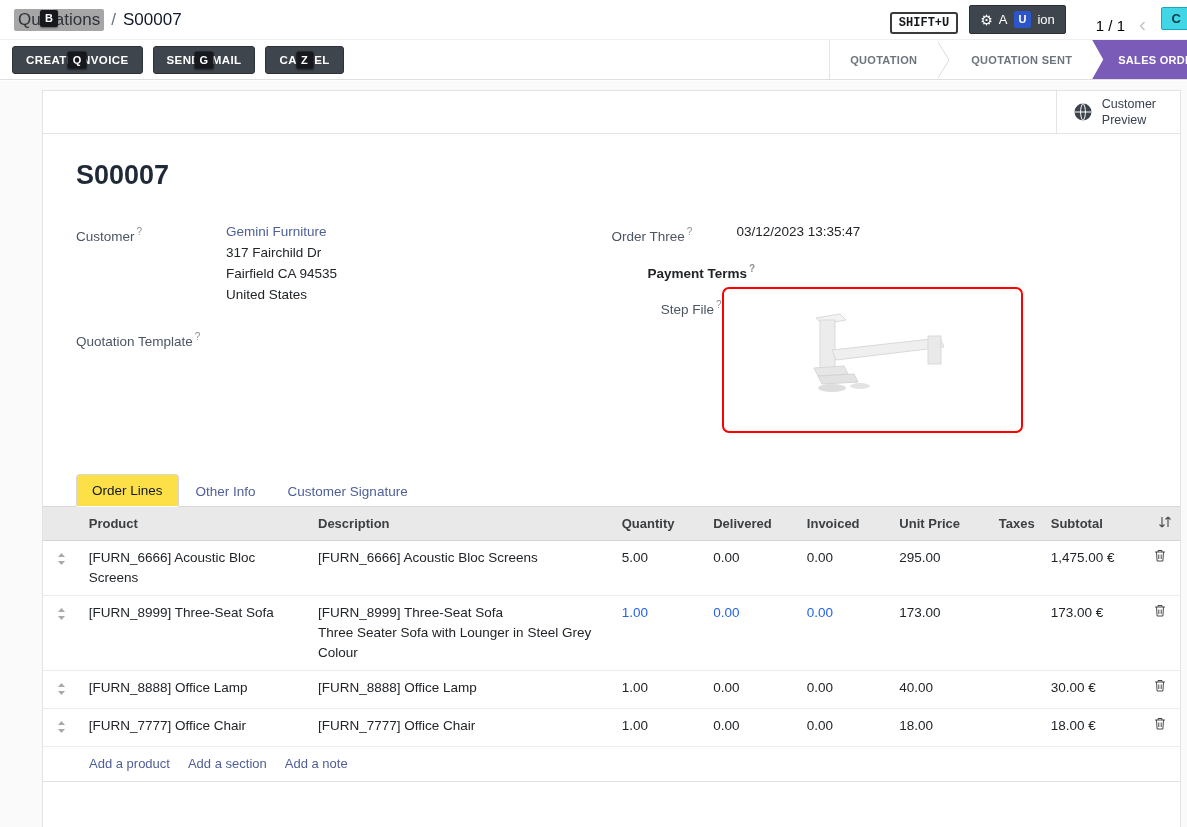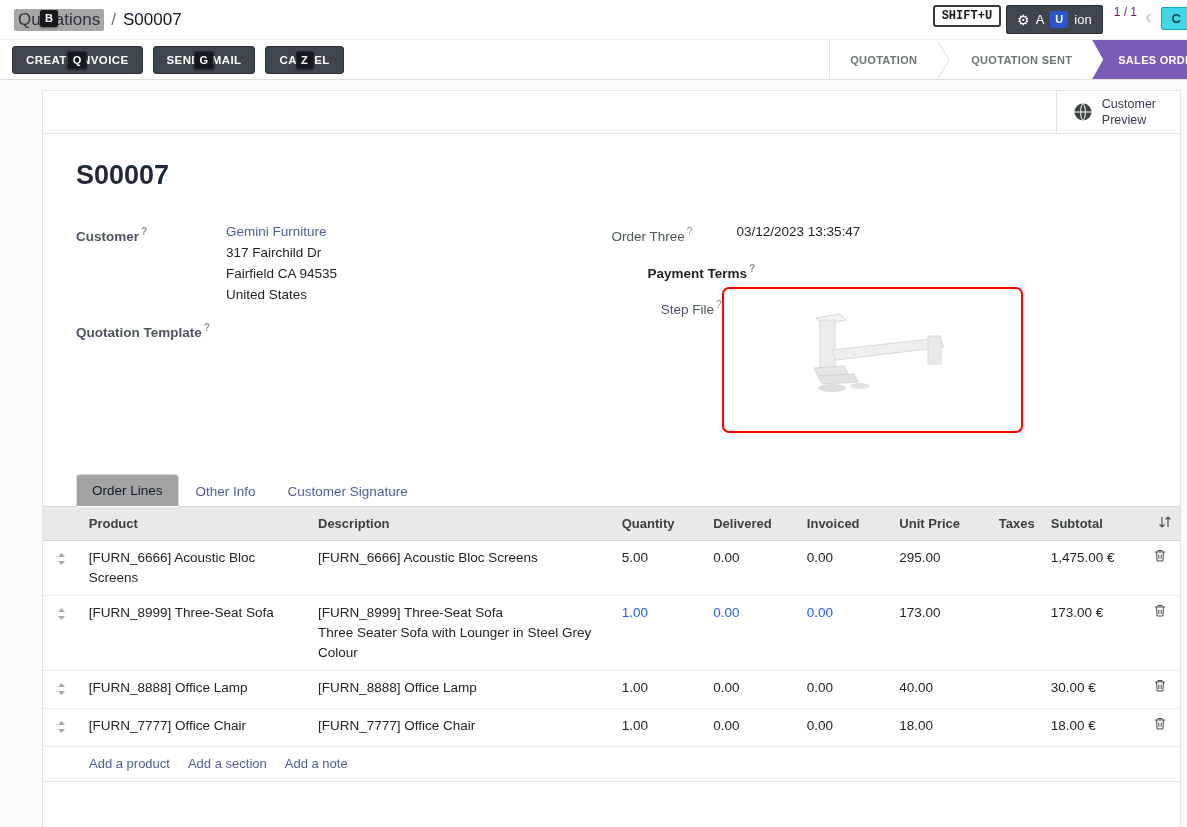--- a/index.html
+++ b/index.html
@@ -13,29 +13,29 @@
   
   .bar1{height:40px; display:flex; align-items:center; padding:0 14px; position:relative;
         border-bottom:1px solid #efefef; background:#fff;}
   .bc{font-size:17px; color:#374151; display:flex; align-items:center; gap:7px;}
   .bc-parent{position:relative; background:#a6a6a6; color:#2f333a; padding:1px 4px; border-radius:2px; cursor:pointer;}
   .hint{position:absolute; background:var(--hint_badge_bg,#16181d); color:#fff; font-size:11px; font-weight:700;
         padding:1px 5px; border-radius:2px; line-height:15px; box-shadow:0 1px 2px rgba(0,0,0,.45); z-index:5;}
   .bc-parent .hint{left:26px; top:1px;}
   .bc-sep{color:#6b7280;}
   .bc-current{color:#111827;}
-  .bar1-right{margin-left:auto; display:flex; align-items:flex-start; gap:5px;}
+  .bar1-right{margin-left:auto; display:flex; align-items:flex-end; gap:11px;}
   .keycap{font-family:"Liberation Mono", monospace; font-size:12px; font-weight:700;
           border:2px solid #3a3a3a; border-radius:3px; background:#fff; padding:2px 7px; color:#16181d;}
   .action-btn{display:flex; align-items:center; gap:6px; background:var(--dark_button_bg,#3f454d);
               border:1px solid #2c2f34; color:#fff; font-size:13px; padding:5px 10px; border-radius:2px; cursor:pointer;}
   .action-btn .gear{font-size:14px; line-height:1;}
   .inline-hint{display:inline-block; background:var(--hint_blue,#2b55c8); color:#fff; font-weight:700;
                font-size:11px; padding:1px 5px; border-radius:2px; line-height:15px;}
-  .pager{font-size:12px; color:#701a75; margin-left:6px; white-space:nowrap;}
+  .pager{font-size:15px; color:#000000; margin-left:19px; white-space:nowrap;}
   .pg-chev{font-size:21px; color:#c4c4c4; line-height:1; padding:0 3px; cursor:default; user-select:none;}
   .corner-hint{position:absolute; right:-5px; top:7px; background:var(--hint_cyan,#41d6e6); color:#083a42;
                font-weight:700; font-size:13px; padding:3px 10px; border:1px solid #18a7ba; border-radius:2px; z-index:6;}
 
   
   .bar2{height:40px; display:flex; align-items:center; padding-left:12px;
         border-bottom:1px solid #dfdfdf; background:#fff; position:relative; overflow:visible;}
   .btn-dark{position:relative; background:var(--dark_button_bg,#3f454d); color:#fff; border:1px solid #2e3238;
             font-size:11.5px; font-weight:700; letter-spacing:.4px; padding:7px 13px; border-radius:3px;
             margin-right:10px; cursor:pointer; font-family:inherit;}
@@ -54,34 +54,34 @@
   .sheet-strip{height:43px; border-bottom:1px solid #e4e4e4; display:flex; justify-content:flex-end;}
   .cust-preview{display:flex; align-items:center; gap:9px; padding:0 24px 0 16px; border-left:1px solid #e4e4e4; cursor:pointer;}
   .cust-preview .txt{font-size:12.5px; color:#374151; line-height:1.3; display:flex; flex-direction:column;}
   .sheet-body{padding:0 33px;}
   h1.title{font-size:27px; font-weight:700; color:#1f2937; margin:26px 0 30px;}
   .fields{display:flex;}
   .fcol{width:50%;}
   .frow{display:flex; margin-bottom:11px; font-size:13.5px; color:#212529; line-height:21px;}
   .flabel{color:#4b5563; flex:none;}
   .flabel sup{color:#8b8f96; font-size:10px; margin-left:2px;}
-  .fcol.left .flabel{width:150px;font-weight:bold;}
+  .fcol.left .flabel{width:150px;}
   .fcol.right .flabel{width:125px;}
   .frow.steprow .flabel{width:110px;text-align:right;}
   .bold-label{font-weight:700; color:#212529;margin-left:36px;}
   .link{color:var(--link_color,#4f5f96); cursor:pointer;}
   .addr div{line-height:21px;}
-  .tpl-row{margin-top:12px;}
+  .tpl-row{margin-top:21px;}
   .step-box{width:301px; height:146px; border:2px solid var(--annotation_red,#ff0000); border-radius:7px;
             background:#fff; display:flex; align-items:center; justify-content:center; margin-top:-7px; cursor:pointer;}
 
   
   .tabs{display:flex; align-items:flex-end; padding:30px 0 0 33px; border-bottom:1px solid #d8d8d8; gap:2px;}
   .tab{padding:8px 15px; font-size:13.5px; color:var(--link_color,#4f5f96); cursor:pointer; margin-bottom:-1px;}
-  .tab.active{background:#a3a3a3; border:1px solid #d8d8d8; border-bottom:1px solid #fff;
+  .tab.active{background:#fde047; border:1px solid #d8d8d8; border-bottom:1px solid #fff;
               border-radius:4px 4px 0 0; color:#111827;}
 
   
   table.lines{width:100%; border-collapse:collapse; font-size:13.5px;}
   table.lines thead th{background:#e9e9e9; color:#3c4043; font-weight:700; text-align:left;
                        padding:9px 8px; border-bottom:1px solid #d4d4d4; font-size:13px; white-space:nowrap;}
   th.num, td.num{text-align:left;}
   th.center{text-align:center;}
   table.lines tbody td{padding:7px 8px; border-bottom:1px solid #ececec; vertical-align:top; line-height:20px; cursor:text;}
   td.handle{text-align:center; padding-top:10px !important; cursor:grab;}

